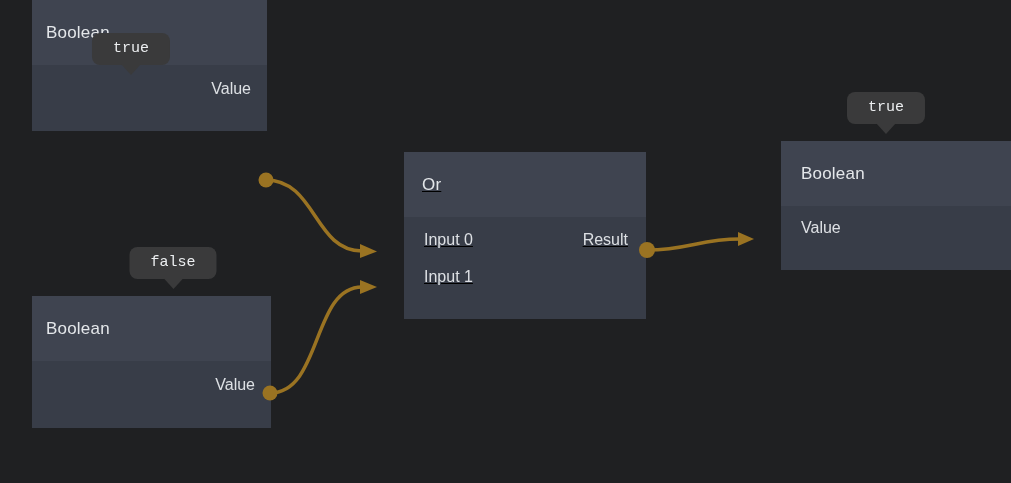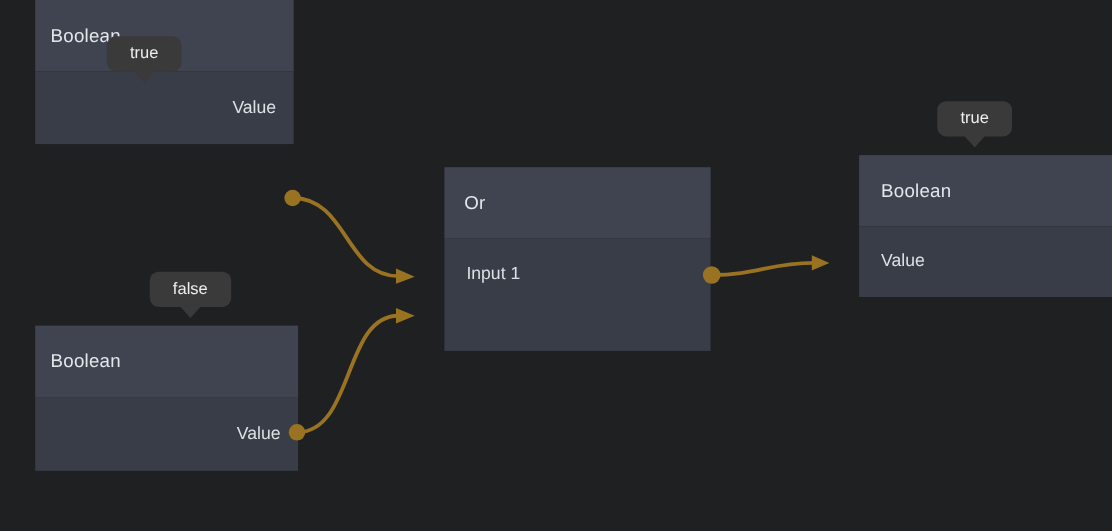--- a/index.html
+++ b/index.html
@@ -22,48 +22,49 @@
   .node{position:absolute;padding-left:32px;}
   .node-header{
     height:65px;
     background:var(--header);
     display:flex;align-items:center;
     color:var(--text);
     font-size:17px;
     letter-spacing:.2px;
   }
   .node-body{background:var(--body);color:#dde0e4;font-size:16px;}
-  .port-row{height:37px;display:flex;align-items:center;}
+  .port-row{height:37px;display:flex;align-items:flex-start;}
   .port-row.right{justify-content:flex-end;padding-right:16px;}
   .port-row.left{padding-left:20px;}
   .port-row.spread{justify-content:space-between;padding:0 18px 0 20px;}
 
   
   .node-tl{left:0;top:80;width:267px;}
   .node-tl .node-header{padding-left:14px;}
   .node-tl .node-body{height:66px;padding-top:15px;}
   .node-bl{left:0;top:296px;width:271px;}
   .node-bl .node-header{padding-left:14px;}
   .node-bl .node-body{height:67px;padding-top:15px;}
-  .node-or{left:372px;top:152px;width:274px;}
+  .node-or{left:372px;top:152px;width:274px;text-decoration:underline;}
   .node-or .node-header{padding-left:18px;}
   .node-or .node-body{height:102px;padding-top:14px;}
   .node-br{left:749px;top:141px;width:262px;}
   .node-br .node-header{padding-left:20px;}
   .node-br .node-body{height:64px;padding-top:13px;}
 
   .tooltip{
     position:absolute;
     transform:translateX(-50%);
     background:var(--tooltip);
     color:#eceef0;
     font-size:15px;
     padding:7px 21px 8px;
     border-radius:8px;
     white-space:nowrap;
+    font-family:Liberation Mono, monospace;
   }
   .tooltip-pointer{
     position:absolute;
     bottom:-10px;left:50%;
     margin-left:-10px;
     width:0;height:0;
     border-left:10px solid transparent;
     border-right:10px solid transparent;
     border-top:11px solid var(--tooltip);
   }
@@ -101,20 +102,24 @@
         <span>Value</span>
       </div>
     </div>
   </div>
 
   <div class="node node-or">
     <div class="node-header">
       <span>Or</span>
     </div>
     <div class="node-body">
+      <div class="port-row spread">
+        <span>Input 0</span>
+        <span>Result</span>
+      </div>
       <div class="port-row left">
         <span>Input 1</span>
       </div>
     </div>
   </div>
 
   <div class="node node-br">
     <div class="node-header">
       <span>Boolean</span>
     </div>

